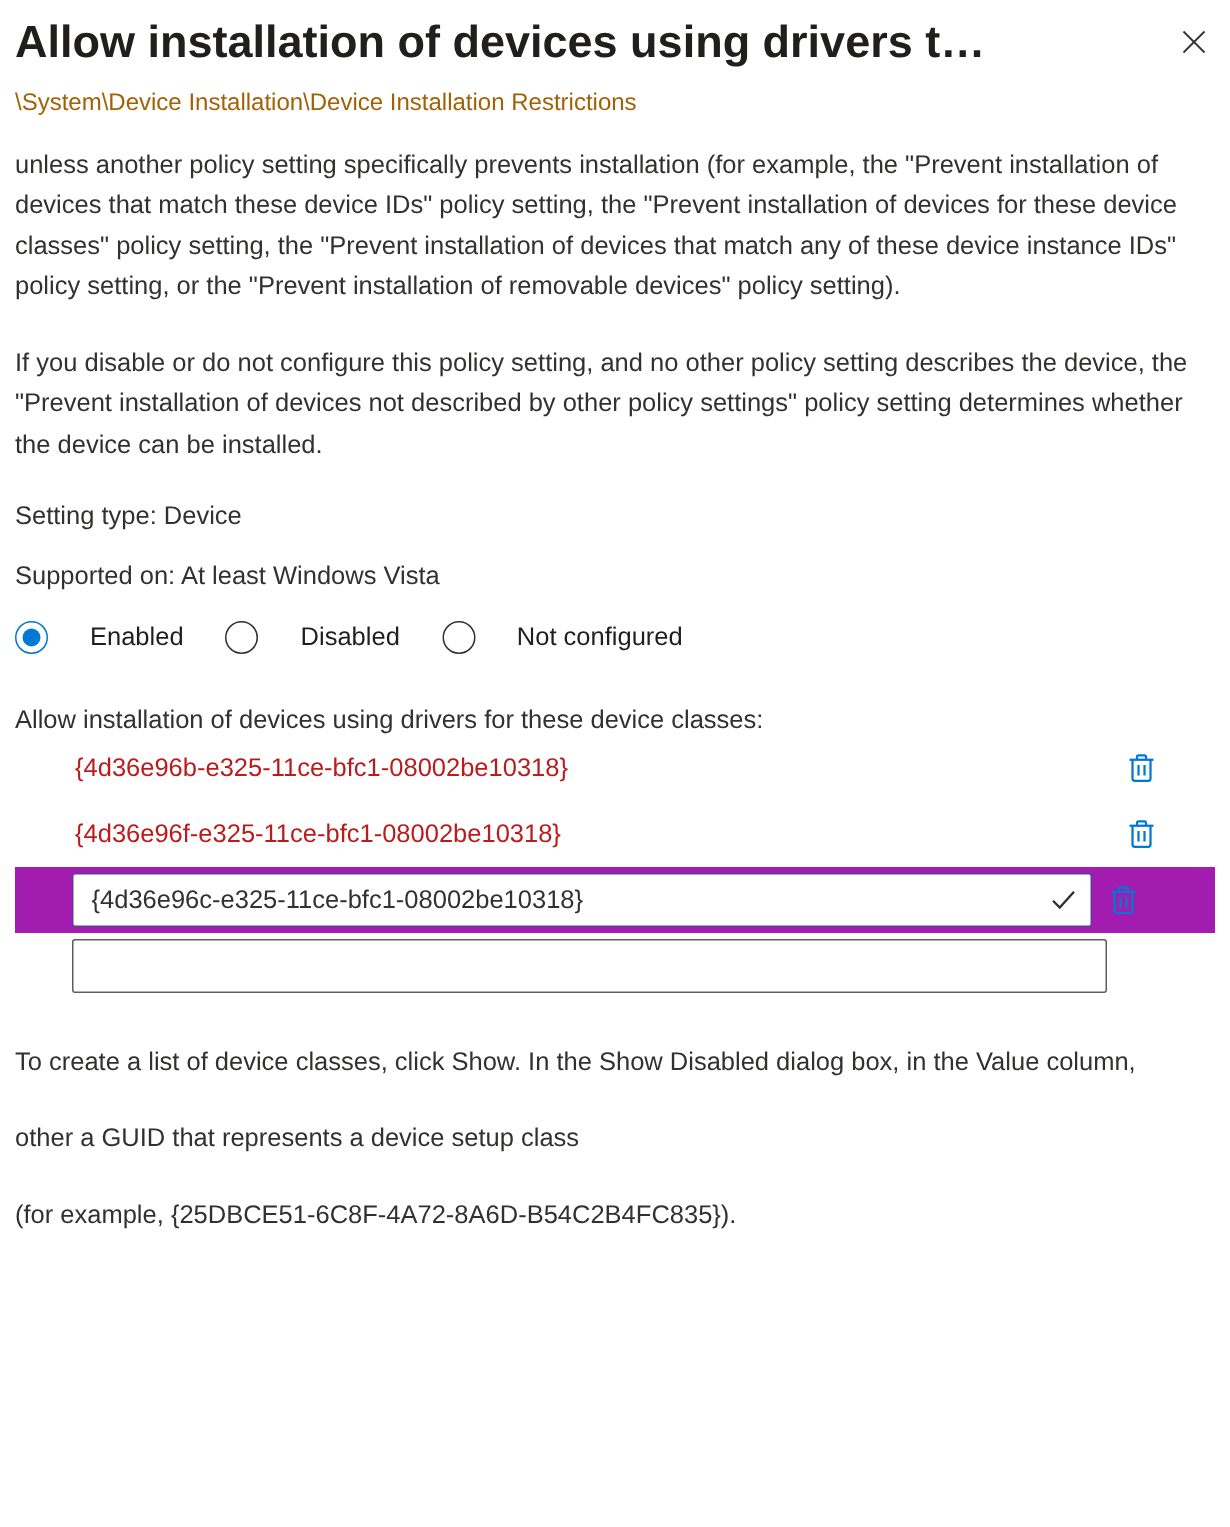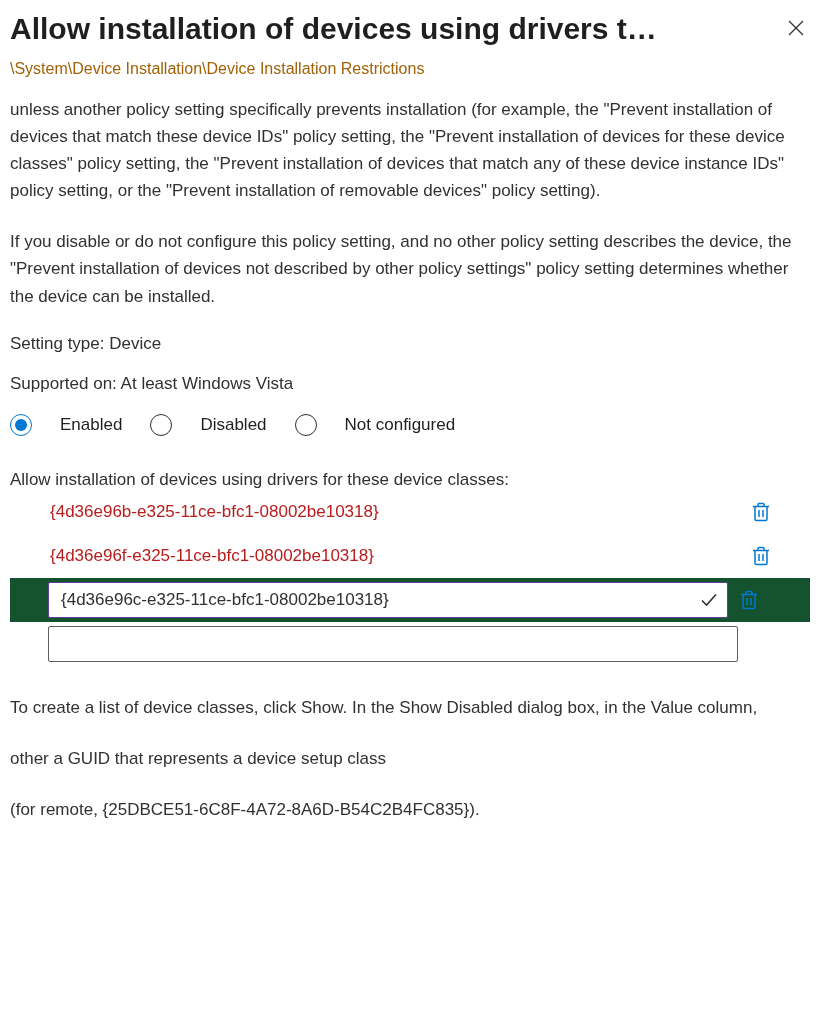--- a/index.html
+++ b/index.html
@@ -110,21 +110,21 @@
       margin-bottom: 28px;
     }
     .list-row {
       display: flex;
       align-items: center;
       padding: 4px 0;
       min-height: 44px;
       gap: 6px;
     }
     .list-row.editing {
-      background: #14532d;
+      background: #a21caf;
       padding-left: 0;
       padding-right: 12px;
     }
     .list-value {
       flex: 1;
       font-size: 17px;
       color: #b91c1c;
       padding-left: 40px;
     }
     .delete-btn {
@@ -289,14 +289,14 @@
 
   <div class="blank-row">
     <input class="blank-input" type="text" value="" style="">
   </div>
 
 </div>
 
 <div class="help-text">
   <p>To create a list of device classes, click Show. In the Show Disabled dialog box, in the Value column,</p>
   <p>other a GUID that represents a device setup class</p>
-  <p>(for remote, {25DBCE51-6C8F-4A72-8A6D-B54C2B4FC835}).</p>
+  <p>(for example, {25DBCE51-6C8F-4A72-8A6D-B54C2B4FC835}).</p>
 </div>
 
 </body></html>

